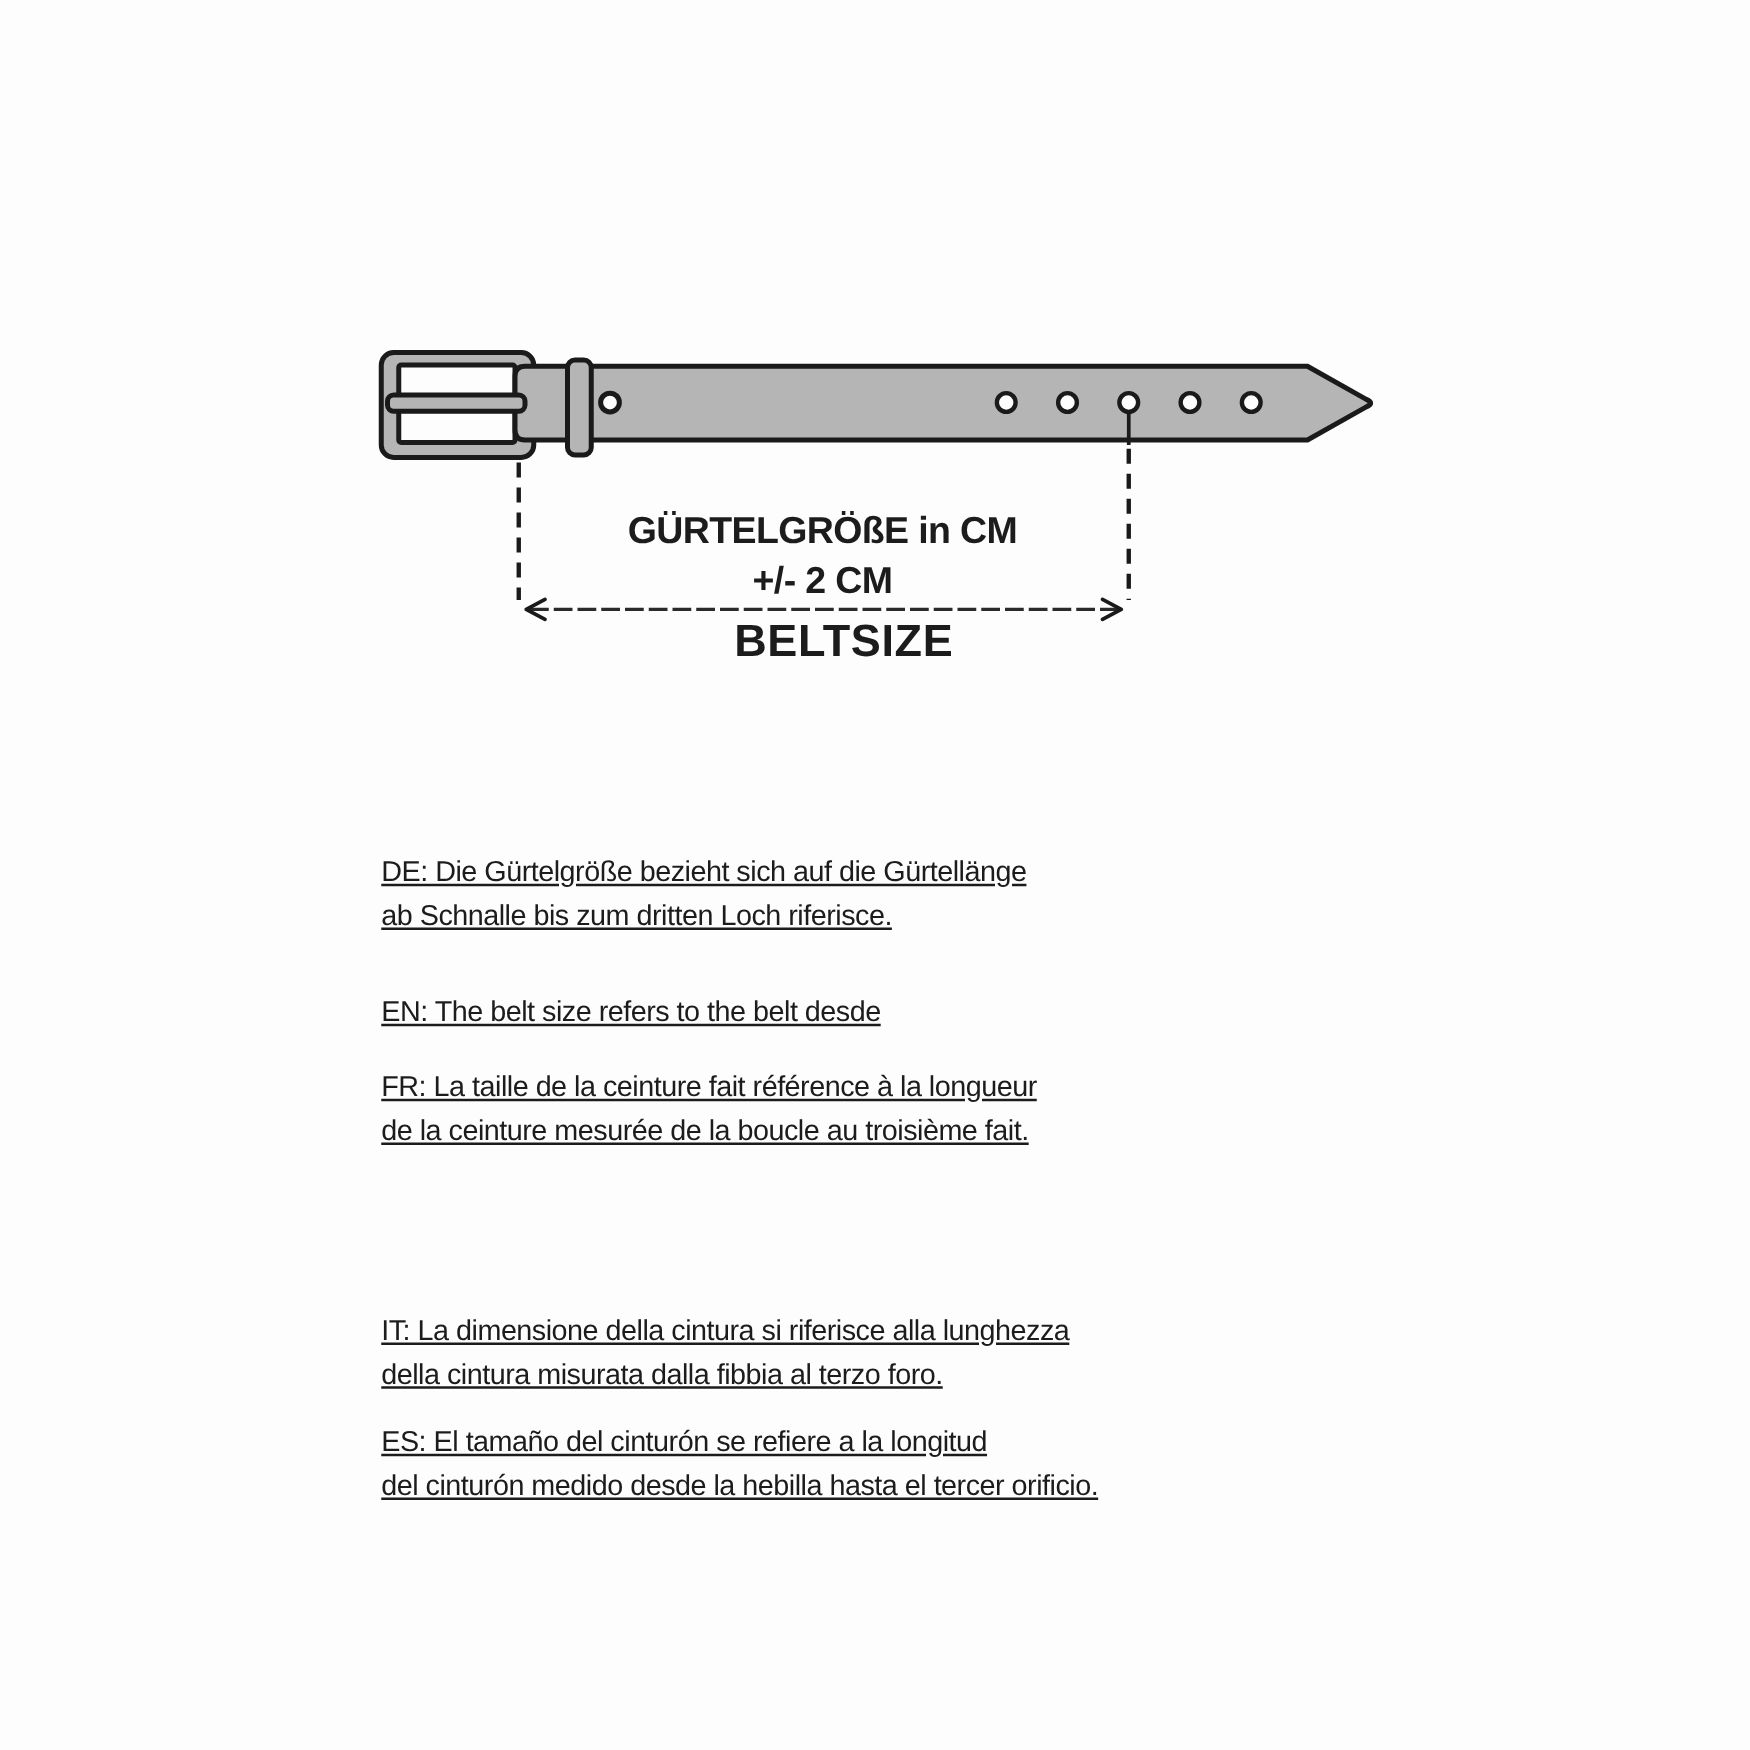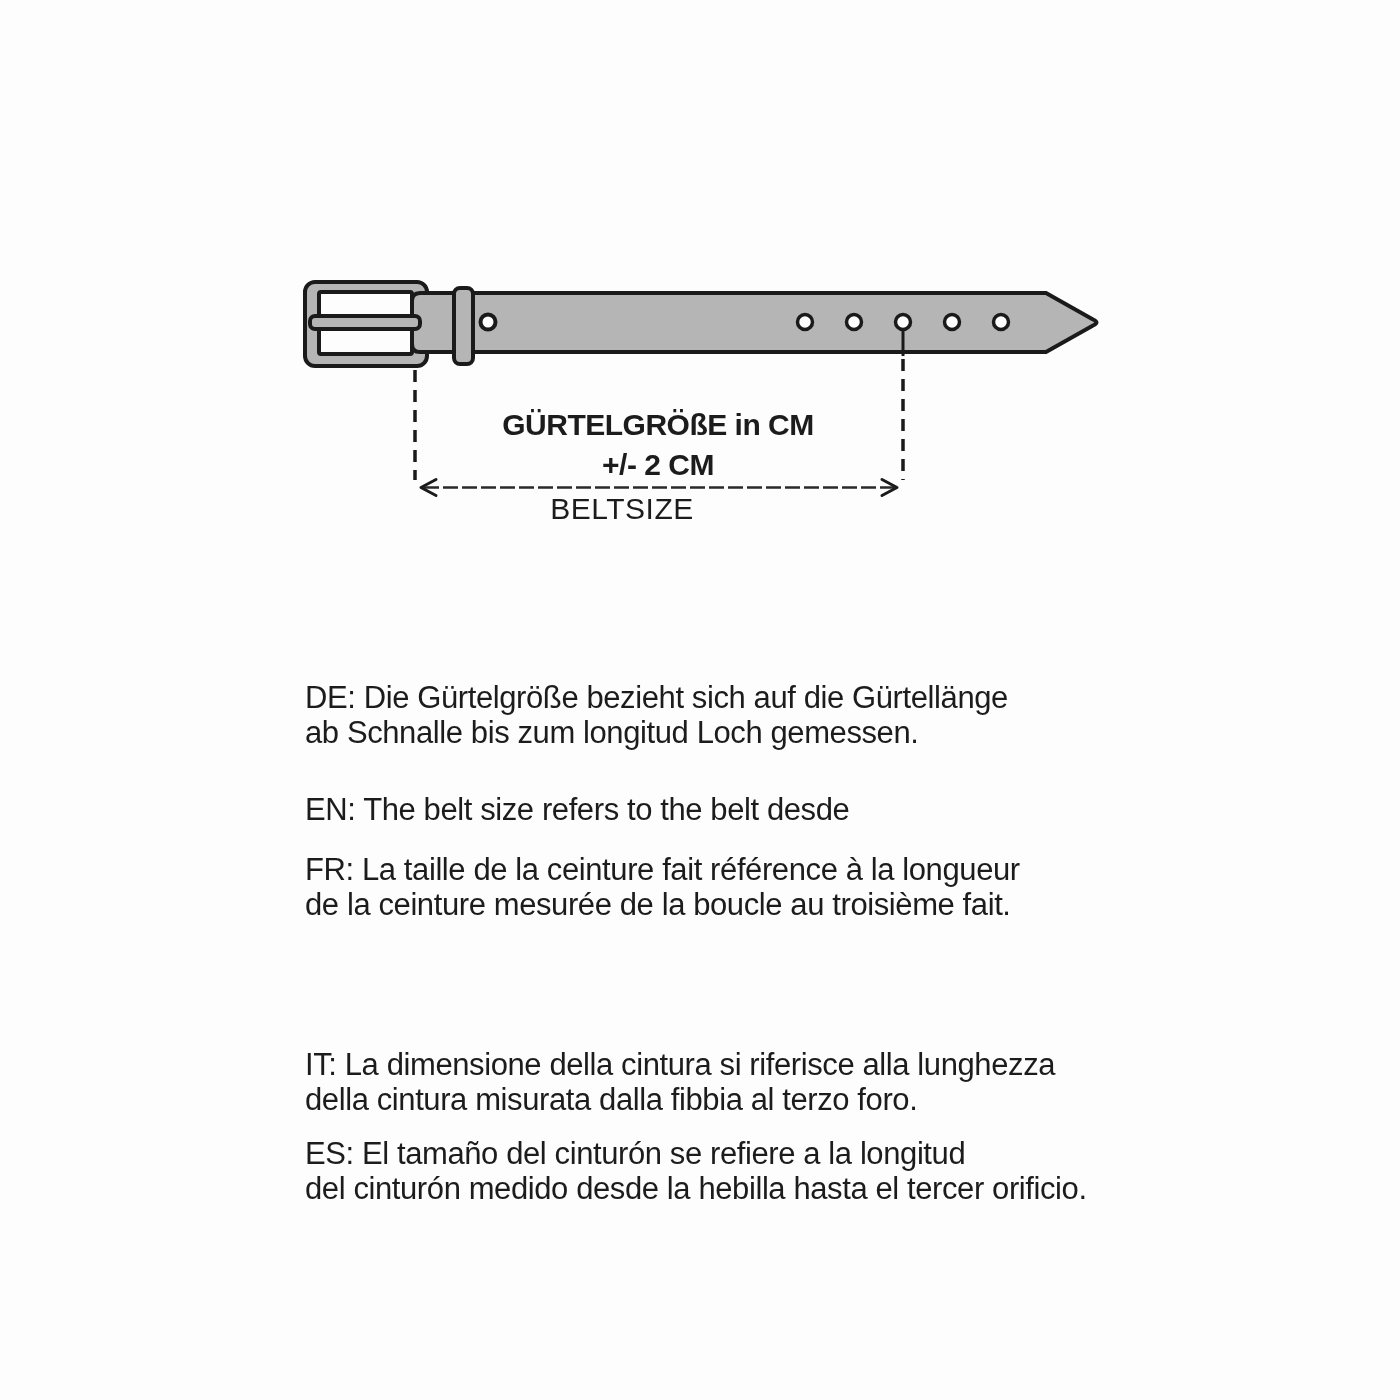--- a/index.html
+++ b/index.html
@@ -57,34 +57,35 @@
   }
   .size-label {
     left: 658px;
     font-size: 30px;
     font-weight: 700;
     letter-spacing: -0.5px;
   }
   #size-label-line1 { top: 408px; }
   #size-label-line2 { top: 448px; }
   #beltsize-label {
-    left: 622px;
+    left: 675px;
     top: 492px;
-    font-size: 30px;
-    font-weight: 400;
+    font-size: 36px;
+    font-weight: 700;
     letter-spacing: 0.5px;
   }
   .translation-block {
     position: absolute;
     left: 305px;
     width: 900px;
-    font-size: 31px;
+    font-size: 23px;
     line-height: 35px;
     letter-spacing: -0.4px;
     white-space: nowrap;
+    text-decoration: underline;
   }
   #block-de { top: 680px; }
   #block-en { top: 792px; }
   #block-fr { top: 852px; }
   #block-it { top: 1047px; }
   #block-es { top: 1136px; }
 </style>
 </head>
 <body>
 
@@ -119,21 +120,21 @@
     <path d="M 436 479.5 L 421 487.5 L 436 495.5" class="arrow-head"></path>
     <path d="M 882 479.5 L 897 487.5 L 882 495.5" class="arrow-head"></path>
   </svg>
 
   <div id="size-label-line1" class="diagram-label size-label">GÜRTELGRÖßE in CM</div>
   <div id="size-label-line2" class="diagram-label size-label">+/- 2 CM</div>
   <div id="beltsize-label" class="diagram-label">BELTSIZE</div>
 
   <div id="block-de" class="translation-block">
     <div>DE: Die Gürtelgröße bezieht sich auf die Gürtellänge</div>
-    <div>ab Schnalle bis zum longitud Loch gemessen.</div>
+    <div>ab Schnalle bis zum dritten Loch riferisce.</div>
   </div>
 
   <div id="block-en" class="translation-block">
     <div>EN: The belt size refers to the belt desde</div>
   </div>
 
   <div id="block-fr" class="translation-block">
     <div>FR: La taille de la ceinture fait référence à la longueur</div>
     <div>de la ceinture mesurée de la boucle au troisième fait.</div>
   </div>

